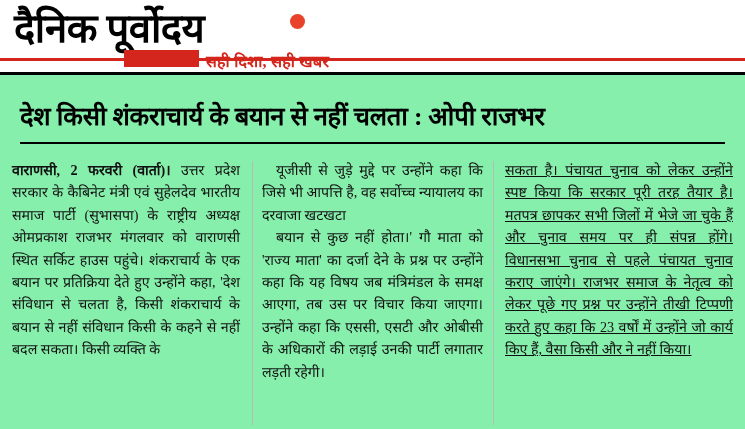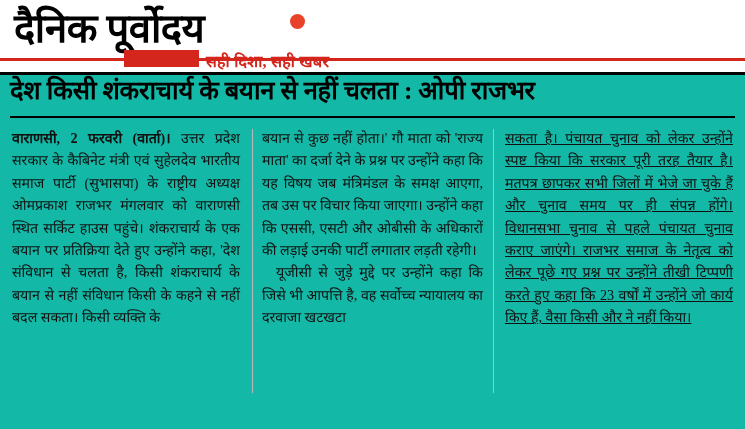--- a/index.html
+++ b/index.html
@@ -7,21 +7,21 @@
     padding: 0;
     background: #ffffff;
   }
   body {
     font-family: "Liberation Sans", sans-serif;
   }
   #page {
     position: relative;
     width: 745px;
     height: 429px;
-    background: #14b8a6;
+    background: #86efac;
     overflow: hidden;
   }
 
   
   .masthead {
     position: relative;
     height: 72px;
     border-bottom: 3px solid #000;
     background: #fff;
   }
@@ -69,42 +69,43 @@
     font-family: "Liberation Serif", serif;
     font-weight: bold;
     font-size: 16px;
     color: #d4261c;
     letter-spacing: 0.3px;
   }
 
   
   .headline-wrap {
     position: relative;
-    margin: 0 10px;
+    margin: 0 20px;
+    padding-top: 26px;
   }
   .headline {
     font-family: "Liberation Serif", serif;
     font-weight: bold;
     font-size: 25.5px;
     line-height: 32px;
     color: #000;
     letter-spacing: -0.2px;
     white-space: nowrap;
     text-align: left;
   }
   .headline-rule {
     margin: 9px 0 0 0;
     height: 2px;
     background: #000;
   }
 
   
   .columns {
     position: relative;
-    margin: 9px 10px 0 10px;
+    margin: 15px 10px 0 10px;
     display: flex;
     gap: 4px;
     height: 268px;
   }
   .col {
     position: relative;
     width: 33.333%;
     box-sizing: border-box;
     padding: 0 9px;
     font-family: "Liberation Serif", serif;
@@ -154,22 +155,22 @@
 
   <div class="columns">
     <div class="col-divider d1"></div>
     <div class="col-divider d2"></div>
 
     <div class="col first">
       <p class="para"><span class="dateline">वाराणसी, 2 फरवरी (वार्ता)।</span> <span>उत्तर प्रदेश सरकार के कैबिनेट मंत्री एवं सुहेलदेव भारतीय समाज पार्टी (सुभासपा) के राष्ट्रीय अध्यक्ष ओमप्रकाश राजभर मंगलवार को वाराणसी स्थित सर्किट हाउस पहुंचे। शंकराचार्य के एक बयान पर प्रतिक्रिया देते हुए उन्होंने कहा, 'देश संविधान से चलता है, किसी शंकराचार्य के बयान से नहीं संविधान किसी के कहने से नहीं बदल सकता। किसी व्यक्ति के</span></p>
     </div>
 
     <div class="col">
+      <p class="para indent">यूजीसी से जुड़े मुद्दे पर उन्होंने कहा कि जिसे भी आपत्ति है, वह सर्वोच्च न्यायालय का दरवाजा खटखटा</p>
       <p class="para">बयान से कुछ नहीं होता।' गौ माता को 'राज्य माता' का दर्जा देने के प्रश्न पर उन्होंने कहा कि यह विषय जब मंत्रिमंडल के समक्ष आएगा, तब उस पर विचार किया जाएगा। उन्होंने कहा कि एससी, एसटी और ओबीसी के अधिकारों की लड़ाई उनकी पार्टी लगातार लड़ती रहेगी।</p>
-      <p class="para indent">यूजीसी से जुड़े मुद्दे पर उन्होंने कहा कि जिसे भी आपत्ति है, वह सर्वोच्च न्यायालय का दरवाजा खटखटा</p>
     </div>
 
     <div class="col last">
       <p class="para">सकता है। पंचायत चुनाव को लेकर उन्होंने स्पष्ट किया कि सरकार पूरी तरह तैयार है। मतपत्र छापकर सभी जिलों में भेजे जा चुके हैं और चुनाव समय पर ही संपन्न होंगे। विधानसभा चुनाव से पहले पंचायत चुनाव कराए जाएंगे। राजभर समाज के नेतृत्व को लेकर पूछे गए प्रश्न पर उन्होंने तीखी टिप्पणी करते हुए कहा कि 23 वर्षों में उन्होंने जो कार्य किए हैं, वैसा किसी और ने नहीं किया।</p>
     </div>
   </div>
 
 </div>
 
 </body></html>

